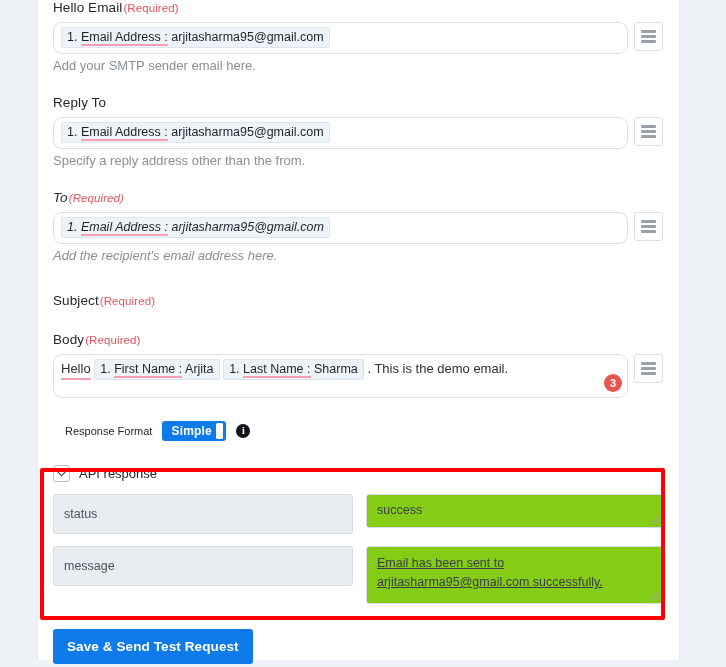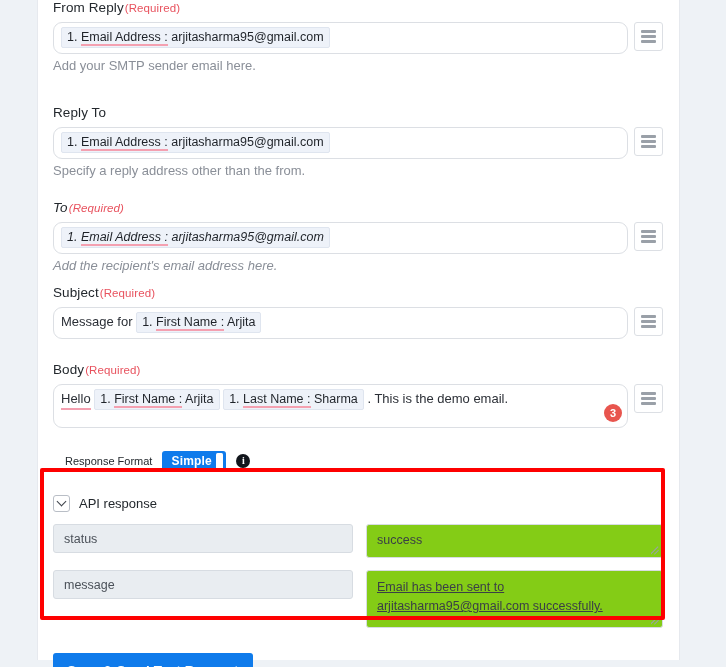--- a/index.html
+++ b/index.html
@@ -226,21 +226,21 @@
     display: grid;
     grid-template-columns: 300px 1fr;
     column-gap: 13px;
     row-gap: 12px;
     align-items: start;
   }
   .kvkey {
     background: #e9edf1;
     border: 1px solid #d7dce2;
     border-radius: 3px;
-    height: 29px;
+    height: 40px;
     padding: 0 10px;
     display: flex;
     align-items: center;
     font-size: 12.5px;
     color: #4b5159;
   }
   .kvval {
     background: #84cc16;
     border: 1px solid #d7dce2;
     border-radius: 3px;
@@ -286,36 +286,36 @@
 </style>
 </head>
 <body>
 
 <div id="stage">
   <div class="panel">
     <div class="inner">
 
       <div class="field" style="margin-top:0px;">
         <div class="label">
-          <span>From Reply</span><span class="req">(Required)</span>
+          <span>Hello Email</span><span class="req">(Required)</span>
         </div>
         <div class="inputrow">
           <div class="fakeinput">
             <span class="chip"><span>1.</span> <span class="k"><span>Email Address</span> <span>:</span></span> <span>arjitasharma95@gmail.com</span></span>
           </div>
           <div class="hambtn">
               <i></i>
               <i></i>
               <i></i>
             </div>
         </div>
         <div class="help">Add your SMTP sender email here.</div>
       </div>
 
-      <div class="field" style="margin-top:32px;">
+      <div class="field" style="margin-top:22px;">
         <div class="label">
           <span>Reply To</span><span class="req"></span>
         </div>
         <div class="inputrow">
           <div class="fakeinput">
             <span class="chip"><span>1.</span> <span class="k"><span>Email Address</span> <span>:</span></span> <span>arjitasharma95@gmail.com</span></span>
           </div>
           <div class="hambtn">
               <i></i>
               <i></i>
@@ -335,34 +335,23 @@
           </div>
           <div class="hambtn">
               <i></i>
               <i></i>
               <i></i>
             </div>
         </div>
         <div class="help">Add the recipient's email address here.</div>
       </div>
 
-      <div class="field" style="margin-top:12px;">
+      <div class="field" style="margin-top:30px;">
         <div class="label">
           <span>Subject</span><span class="req">(Required)</span>
-        </div>
-        <div class="inputrow">
-          <div class="fakeinput">
-            <span class="plain">Message for</span>
-            <span class="chip"><span>1.</span> <span class="k"><span>First Name</span> <span>:</span></span> <span>Arjita</span></span>
-          </div>
-          <div class="hambtn">
-              <i></i>
-              <i></i>
-              <i></i>
-            </div>
         </div>
       </div>
 
       <div class="field" style="margin-top:23px;">
         <div class="label">
           <span>Body</span><span class="req">(Required)</span>
         </div>
         <div class="inputrow">
           <div class="fakeinput tall">
             <span class="plain spell">Hello</span>

